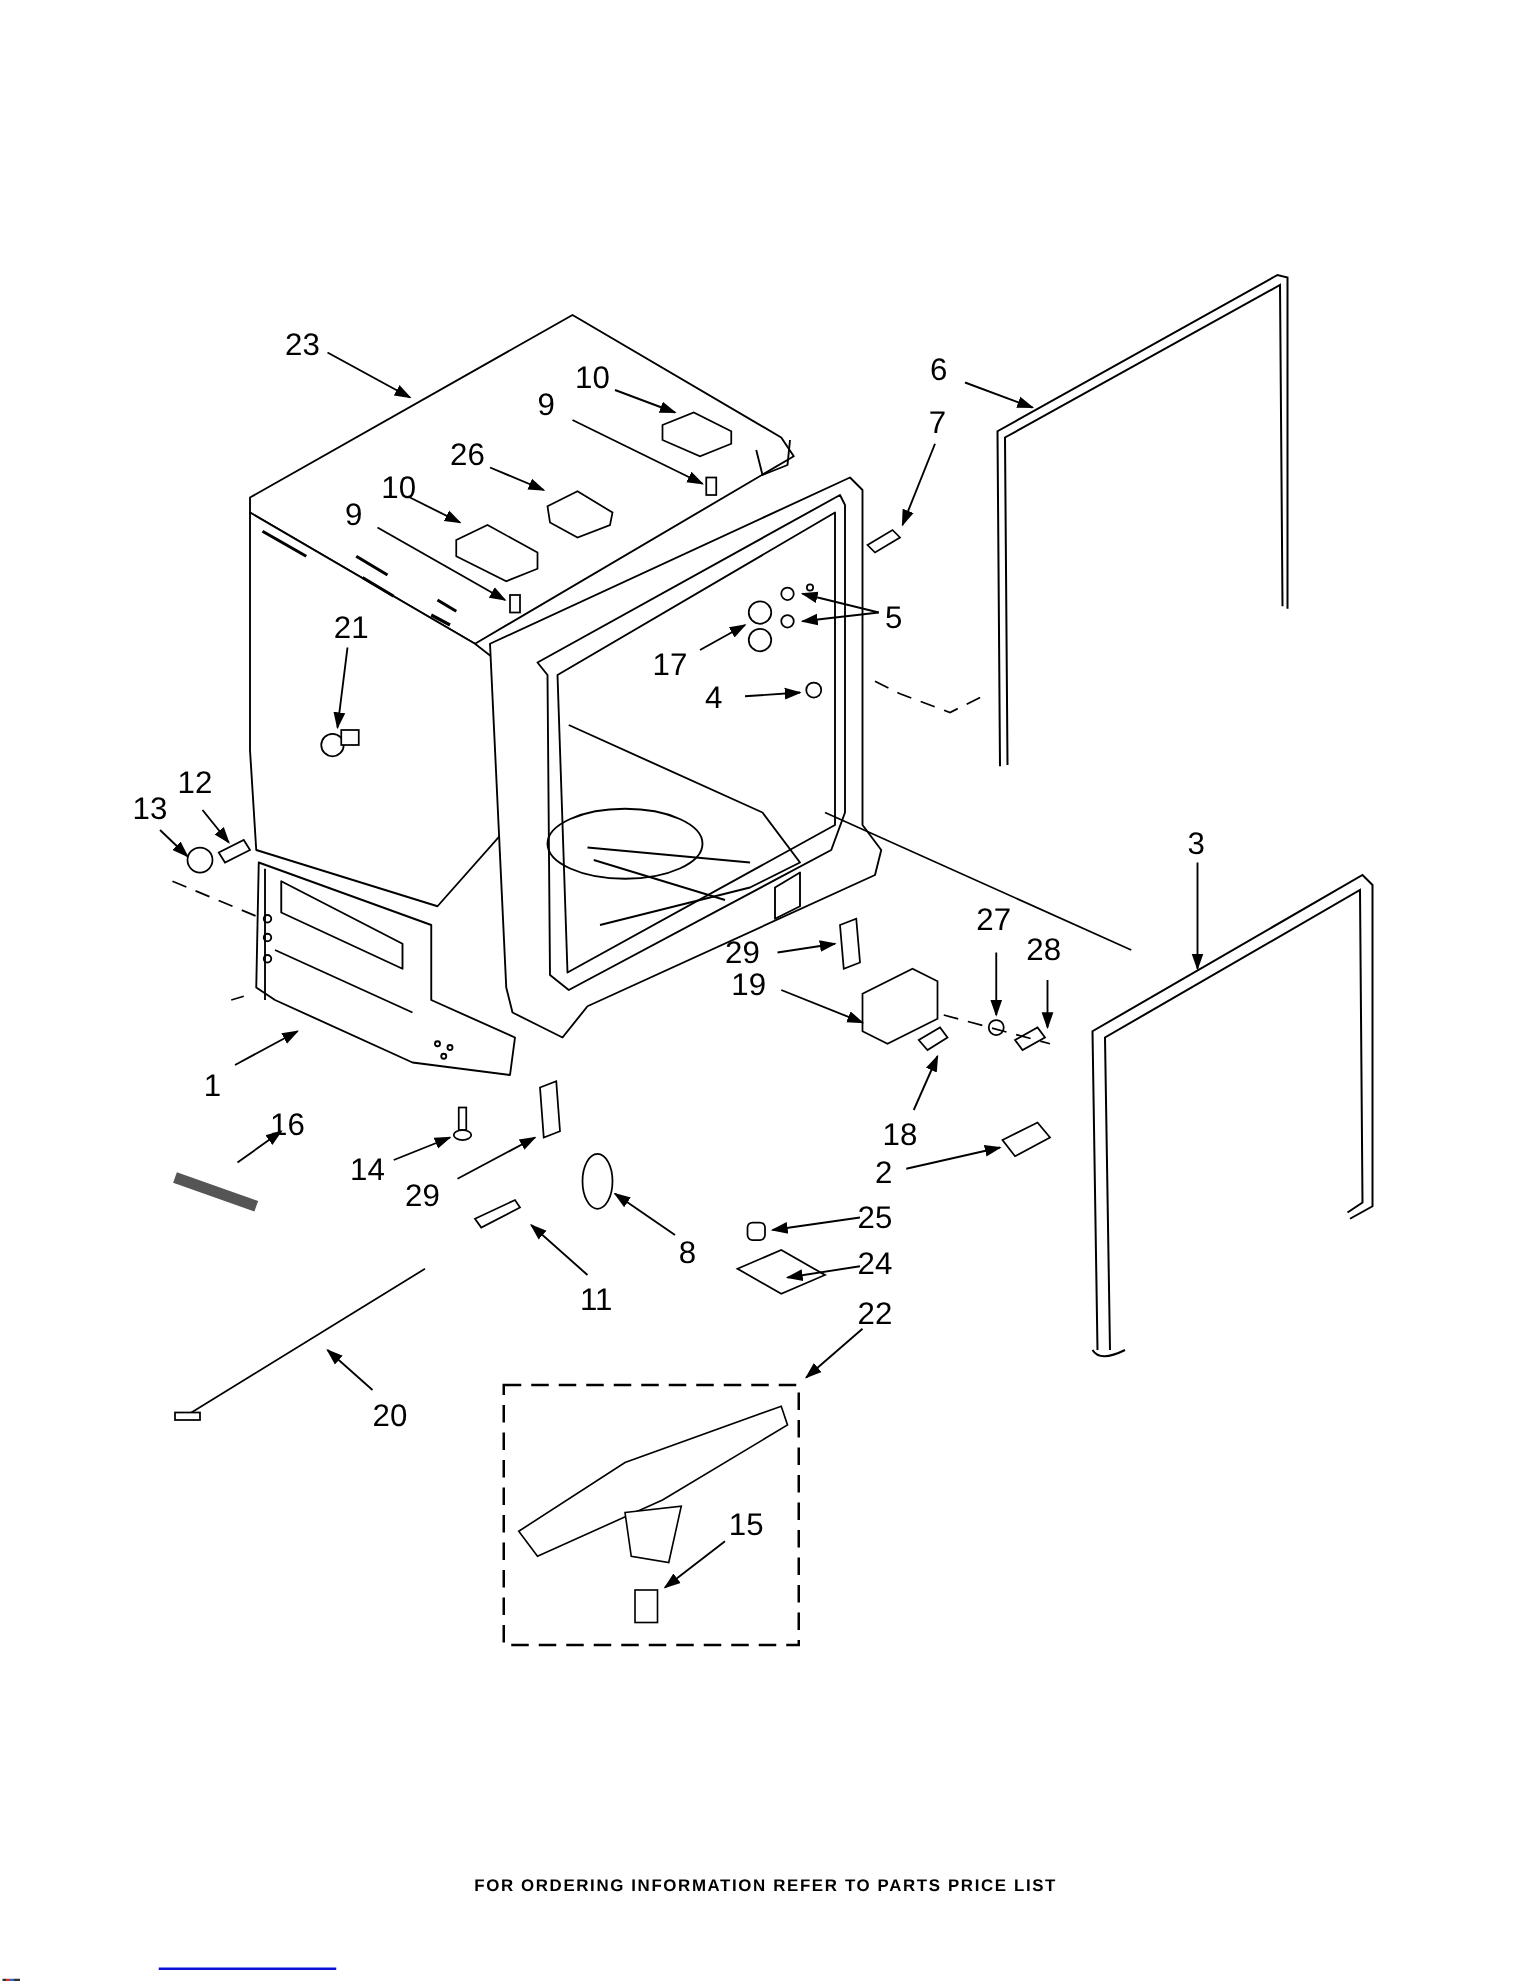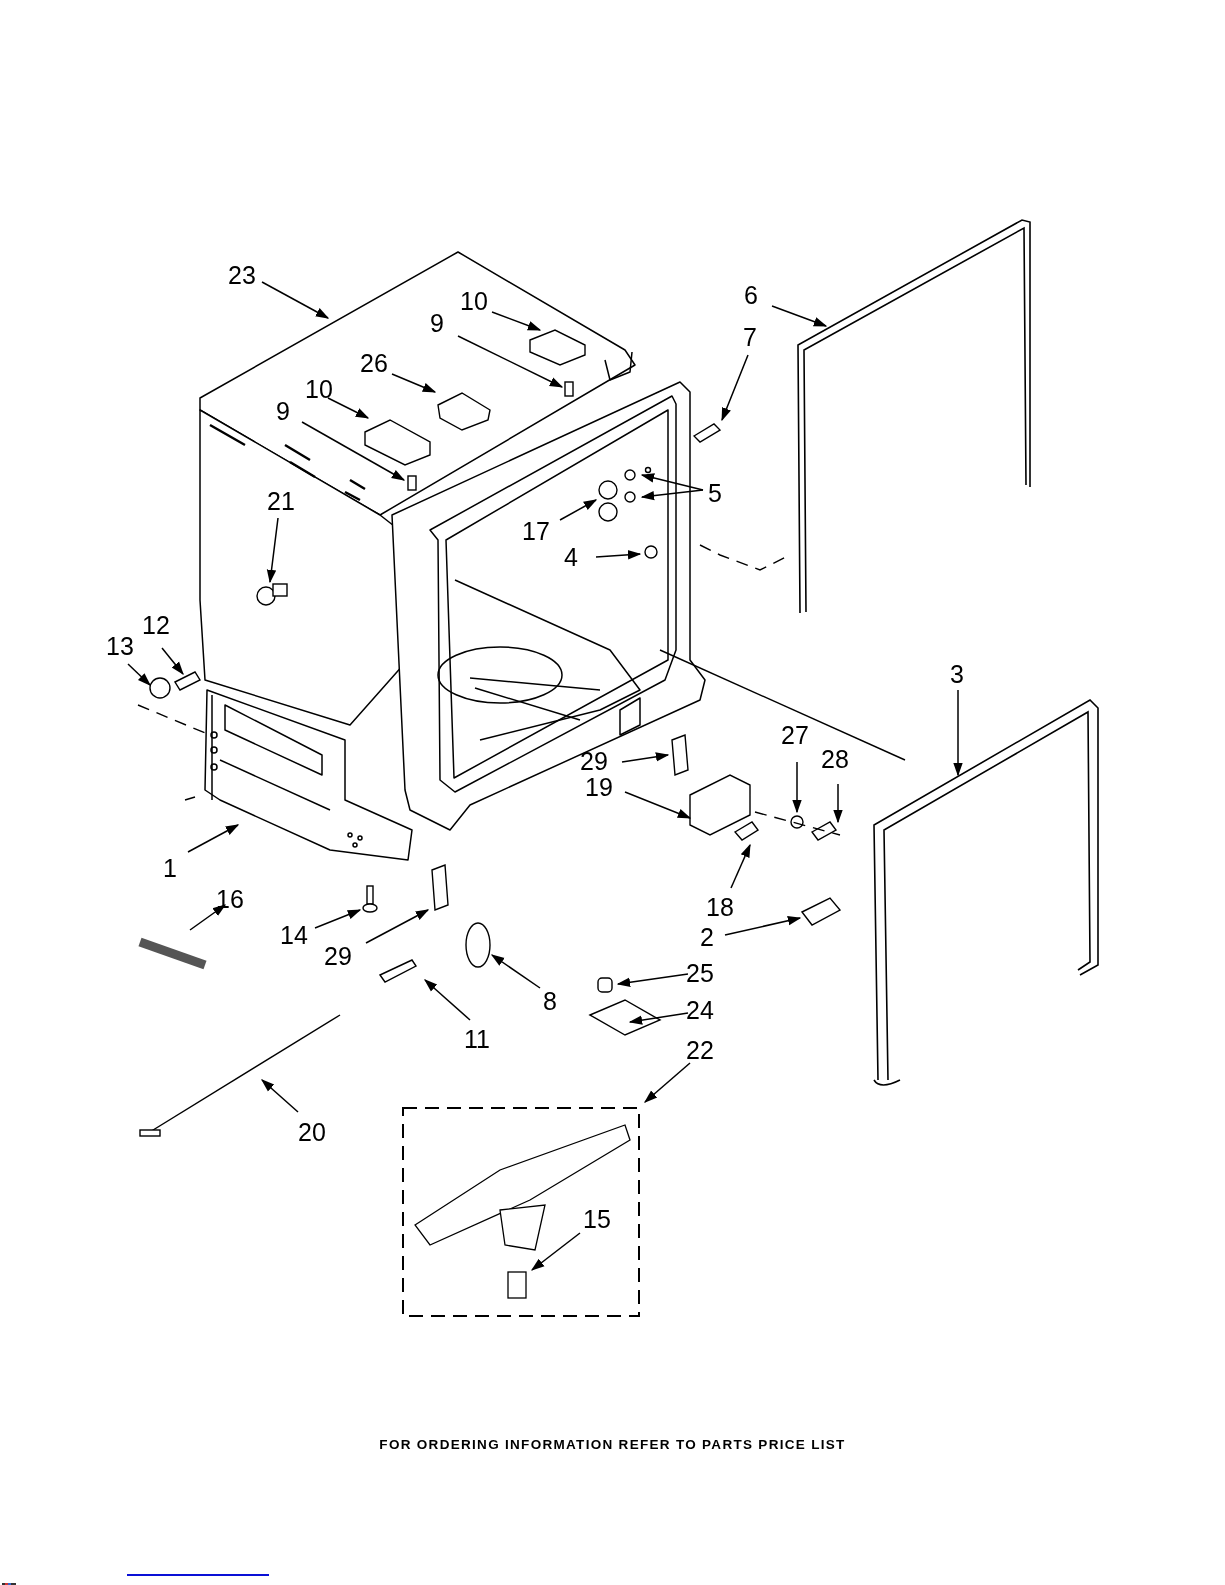--- a/index.html
+++ b/index.html
@@ -1,20 +1,20 @@
 <!DOCTYPE html>
 <html><head>
 <meta charset="utf-8">
 <style>
   html, body { margin:0; padding:0; background:#ffffff; }
   body { width:1225px; height:1585px; position:relative; overflow:hidden;
          font-family:"Liberation Sans", sans-serif; }
   #diagram { position:absolute; left:0; top:0; }
   .callout { font-family:"Liberation Sans", sans-serif; font-size:25px; fill:#000; }
-  .footer { position:absolute; left:0; width:1225px; top:1437px; text-align:center;
+  .footer { position:absolute; left:0; width:1225px; top:1501px; text-align:center;
             font-family:"Liberation Sans", sans-serif; font-weight:bold; font-size:13.5px;
             letter-spacing:1.3px; color:#000; }
   .link-underline { position:absolute; left:127px; top:1574px; width:142px; height:2px;
                     background:#0a10d6; }
   .mark { position:absolute; left:2px; top:1583px; width:14px; height:2px;
           background:linear-gradient(90deg,#333 0 3px,#c33 3px 6px,#36c 6px 9px,#333 9px); }
 </style>
 </head>
 <body>
 

